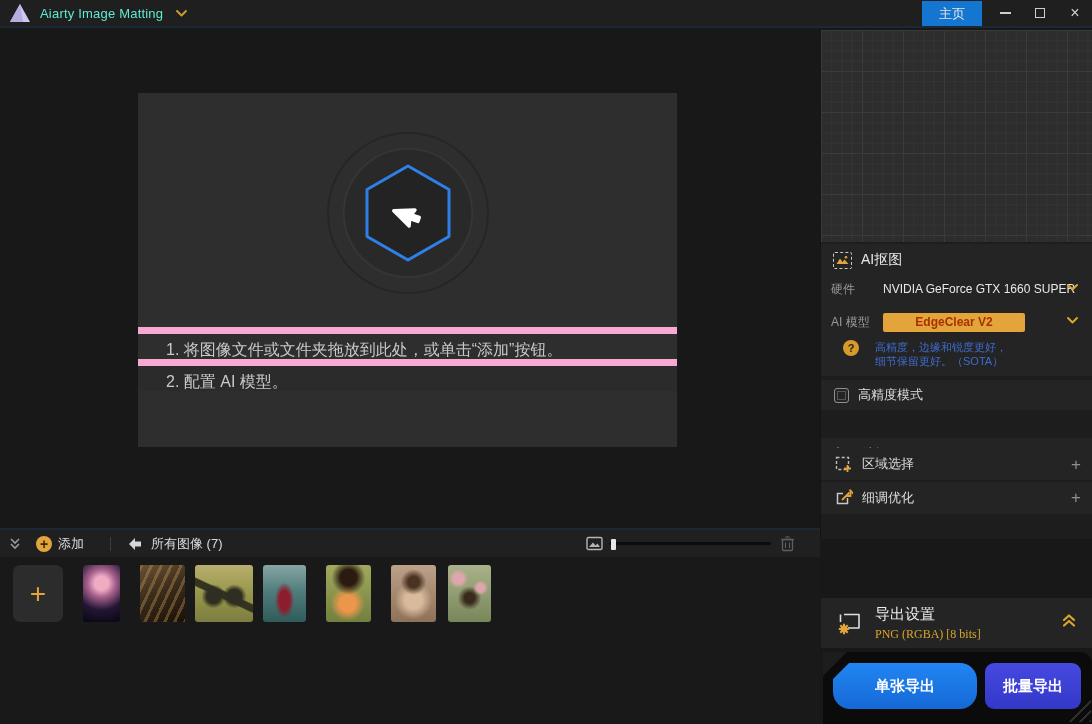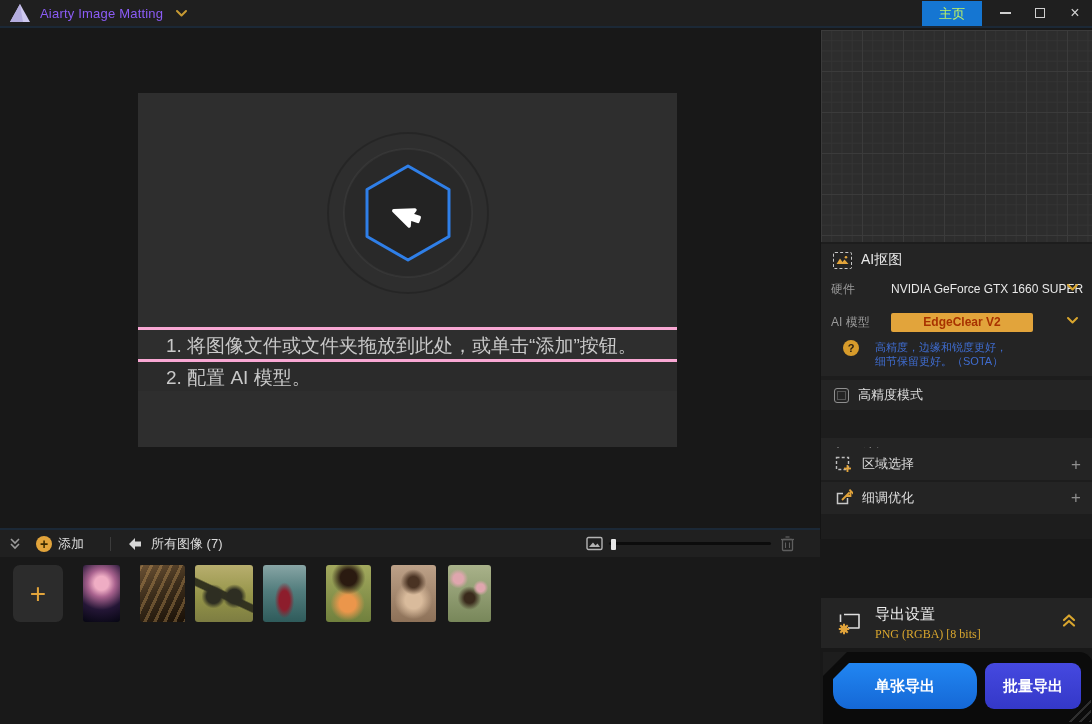--- a/index.html
+++ b/index.html
@@ -12,25 +12,25 @@
   }
 
   
   .titlebar {
     position:absolute; top:0; left:0; width:1092px; height:28px;
     background:#1f1f1f; border-bottom:2px solid #1b2836;
     display:flex; align-items:center;
   }
   .logo { width:24px; height:20px; margin-left:8px; position:relative; }
   .logo svg { display:block; }
-  .app-title { color:#8b5cf6; font-size:13px; margin-left:8px; letter-spacing:.2px; }
+  .app-title { color:#5eead4; font-size:13px; margin-left:8px; letter-spacing:.2px; }
   .title-chevron { margin-left:12px; }
   .home-btn {
     position:absolute; left:922px; top:1px; width:60px; height:25px;
-    background:#1576d2; color:#bef264; font-size:13px;
+    background:#1576d2; color:#e5e5e5; font-size:13px;
     display:flex; align-items:center; justify-content:center; cursor:pointer;
   }
   .win-btn {
     position:absolute; top:0; width:26px; height:26px;
     display:flex; align-items:center; justify-content:center; color:#cfcfcf;
   }
   .btn-min { left:992px; }
   .btn-max { left:1027px; }
   .btn-close { left:1062px; font-size:16px; line-height:1; }
   .min-bar { width:11px; height:2px; background:#cfcfcf; }
@@ -39,22 +39,22 @@
   
   .canvas { position:absolute; left:0; top:30px; width:820px; height:498px; background:#181818; }
   .dropzone {
     position:absolute; left:138px; top:63px; width:539px; height:354px;
     background:#2e2e2e;
   }
   .hex-figure { position:absolute; left:50%; top:120px; transform:translate(-50%,-50%); }
   .steps { position:absolute; left:0; right:0; top:234px; }
   .step {
     height:32px; line-height:32px; padding-left:28px;
-    color:#c9c9c9; font-size:19px;
-    background:#2b2b2b; border-top:3px solid #f9a8d4;
+    color:#c9c9c9; font-size:16px;
+    background:#2b2b2b; border-top:7px solid #f9a8d4;
   }
   .step:first-child { background:#2e2e2e; }
 
   
   .bottom-sep { position:absolute; left:0; top:528px; width:820px; height:2px; background:#1b2836; }
   .toolbar {
     position:absolute; left:0; top:530px; width:820px; height:27px;
     background:#202020; display:flex; align-items:center;
   }
   .tb-collapse { margin-left:8px; }
@@ -132,21 +132,21 @@
       linear-gradient(90deg, #343434 1px, transparent 1px);
     background-size:41px 41px, 41px 41px, 10.25px 10.25px, 10.25px 10.25px;
   }
   .sec-matting { position:absolute; top:214px; left:0; width:272px; height:132px; background:#242424; }
   .sec-header { display:flex; align-items:center; height:32px; padding-left:12px; }
   .sec-title { margin-left:9px; font-size:14px; color:#e8e8e8; }
   .icon-matting {
     width:19px; height:17px; border:1px dashed #c8c8c8; border-radius:2px;
     display:flex; align-items:center; justify-content:center;
   }
-  .prop-row { position:relative; height:26px; display:flex; align-items:center; padding-left:10px;gap:8px; }
+  .prop-row { position:relative; height:26px; display:flex; align-items:center; padding-left:10px; }
   .prop-label { width:52px; font-size:12px; color:#9a9a9a; }
   .prop-value { font-size:12px; color:#e8e8e8; }
   .row-chevron { position:absolute; right:14px; top:7px; }
   .model-pill {
     width:142px; height:19px; background:#e2a43b; border-radius:2px;
     display:flex; align-items:center; justify-content:center;
     font-size:12px; font-weight:bold; color:#a83200; cursor:pointer;
   }
   .tip-row { display:flex; padding-left:22px; margin-top:5px; }
   .help-icon {

